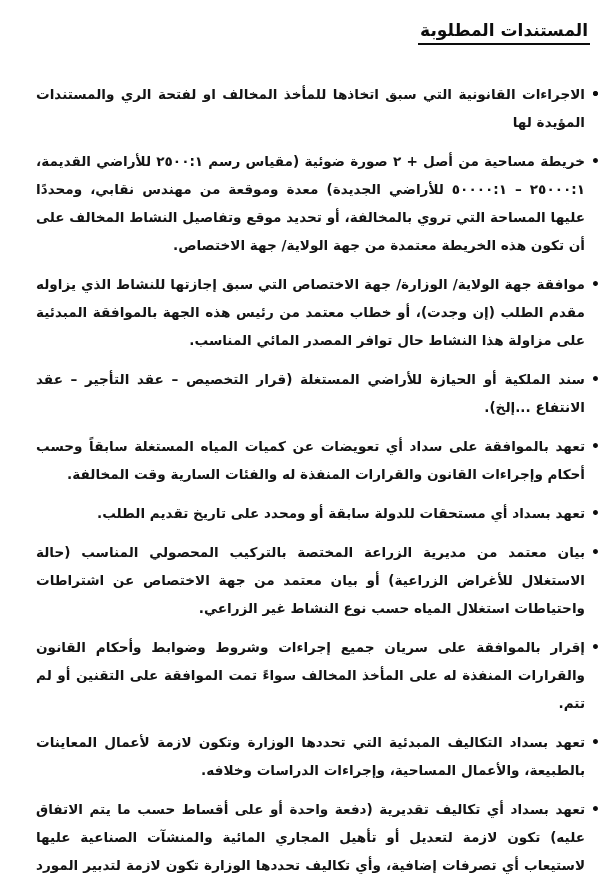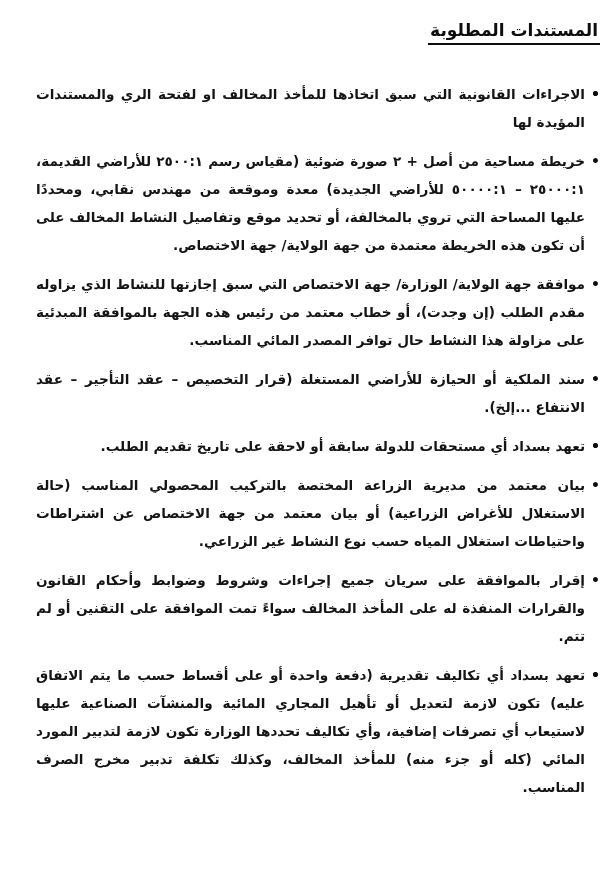--- a/index.html
+++ b/index.html
@@ -23,21 +23,21 @@
     background: #ffffff;
   }
   .doc-title {
     display: inline-block;
     font-size: 17px;
     font-weight: 700;
     letter-spacing: 0px;
     color: #0d0d0d;
     border-bottom: 2.5px solid #0d0d0d;
     padding: 0 2px 3px 2px;
-    margin: 0 2px 24px 0;
+    margin: 0 12px 24px 0;
   }
   ul.req-list {
     list-style: none;
     margin: 0;
     padding: 0 2px 0 6px;
   }
   ul.req-list li {
     position: relative;
     padding-right: 15px;      
     margin-bottom: 11px;
@@ -79,35 +79,37 @@
     <li>
       <span class="bullet">•</span>
       <span>موافقة جهة الولاية/ الوزارة/ جهة الاختصاص التي سبق إجازتها للنشاط الذي يزاوله مقدم الطلب (إن وجدت)، أو خطاب معتمد من رئيس هذه الجهة بالموافقة المبدئية على مزاولة هذا النشاط حال توافر المصدر المائي المناسب.</span>
     </li>
     <li>
       <span class="bullet">•</span>
       <span>سند الملكية أو الحيازة للأراضي المستغلة (قرار التخصيص – عقد التأجير – عقد الانتفاع ...إلخ).</span>
     </li>
     <li>
       <span class="bullet">•</span>
+      <span>تعهد بالموافقة على سداد أي تعويضات عن كميات المياه المستغلة سابقاً وحسب أحكام وإجراءات القانون والقرارات المنفذة له والفئات السارية وقت المخالفة.</span>
     </li>
     <li>
       <span class="bullet">•</span>
-      <span>تعهد بسداد أي مستحقات للدولة سابقة أو لاحقة على تاريخ تقديم الطلب.</span>
+      <span>تعهد بسداد أي مستحقات للدولة سابقة أو ومحدد على تاريخ تقديم الطلب.</span>
     </li>
     <li>
       <span class="bullet">•</span>
       <span>بيان معتمد من مديرية الزراعة المختصة بالتركيب المحصولي المناسب (حالة الاستغلال للأغراض الزراعية) أو بيان معتمد من جهة الاختصاص عن اشتراطات واحتياطات استغلال المياه حسب نوع النشاط غير الزراعي.</span>
     </li>
     <li>
       <span class="bullet">•</span>
       <span>إقرار بالموافقة على سريان جميع إجراءات وشروط وضوابط وأحكام القانون والقرارات المنفذة له على المأخذ المخالف سواءً تمت الموافقة على التقنين أو لم تتم.</span>
     </li>
     <li>
       <span class="bullet">•</span>
+      <span>تعهد بسداد التكاليف المبدئية التي تحددها الوزارة وتكون لازمة لأعمال المعاينات بالطبيعة، والأعمال المساحية، وإجراءات الدراسات وخلافه.</span>
     </li>
     <li>
       <span class="bullet">•</span>
       <span>تعهد بسداد أي تكاليف تقديرية (دفعة واحدة أو على أقساط حسب ما يتم الاتفاق عليه) تكون لازمة لتعديل أو تأهيل المجاري المائية والمنشآت الصناعية عليها لاستيعاب أي تصرفات إضافية، وأي تكاليف تحددها الوزارة تكون لازمة لتدبير المورد المائي (كله أو جزء منه) للمأخذ المخالف، وكذلك تكلفة تدبير مخرج الصرف المناسب.</span>
     </li>
   </ul>
 
 </div>
 
 </body></html>

